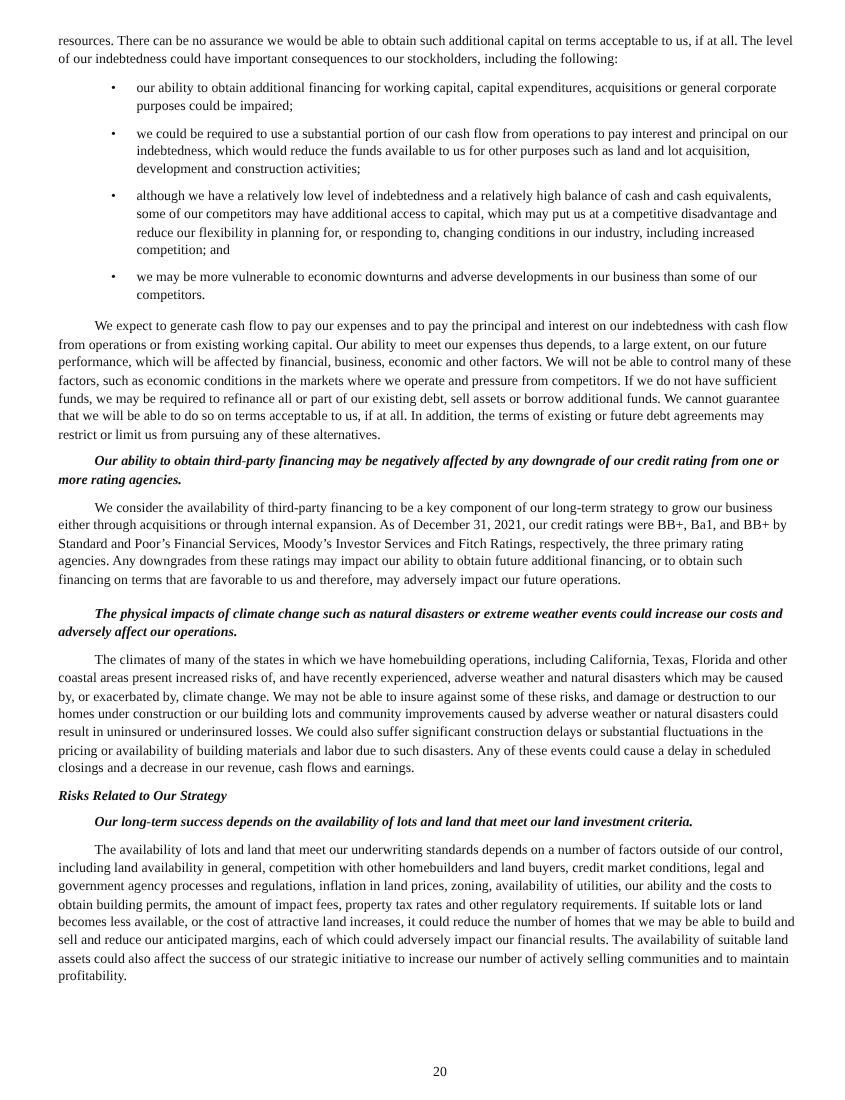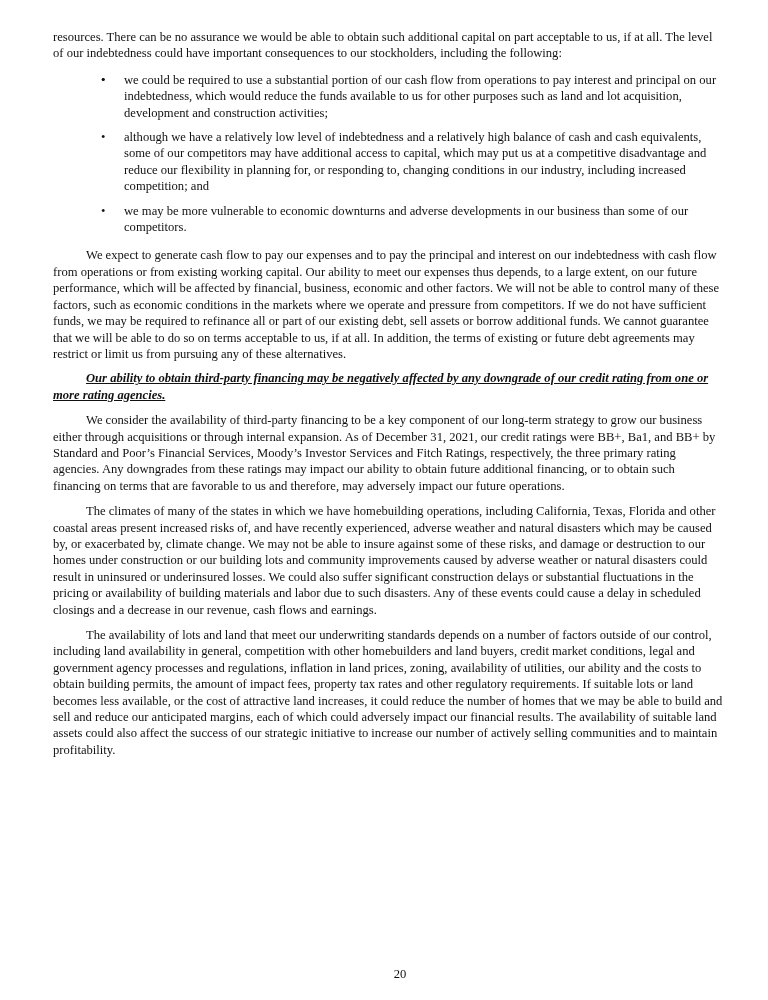--- a/index.html
+++ b/index.html
@@ -8,56 +8,60 @@
     font-family: "Liberation Serif", "DejaVu Serif", serif;
     color: #111111; font-size: 12.6px; line-height: 16.4px;
   }
   .page { position: absolute; left: 53px; top: 29px; width: 672px; }
   p { margin: 0; }
   .indent { text-indent: 33px; font-family: Liberation Serif, serif; }
   .bullets { list-style: none; margin: 10px 0 0 0; padding: 0; }
   .bullets li { position: relative; padding-left: 71px; margin-bottom: 8px; }
   .bullets li .bullet { position: absolute; left: 48px; top: 0; }
   .gap-para { margin-top: 12px; }
-  .heading-bi { font-weight: bold; font-style: italic; text-indent: 33px; text-decoration: underline; }
+  .heading-bi { font-weight: bold; font-style: italic; text-indent: 33px; }
   .heading-section { font-weight: bold; font-style: italic; }
   .mt8 { margin-top: 8px; }
   .mt9 { margin-top: 9px; }
   .mt14 { margin-top: 15px; }
   .page-number { position: absolute; left: 16px; width: 768px; top: 966px; text-align: center; }
 </style>
 </head>
 <body>
 
 <div class="page">
-  <p>resources. There can be no assurance we would be able to obtain such additional capital on part acceptable to us, if at all. The level of our indebtedness could have important consequences to our stockholders, including the following:</p>
+  <p>resources. There can be no assurance we would be able to obtain such additional capital on terms acceptable to us, if at all. The level of our indebtedness could have important consequences to our stockholders, including the following:</p>
 
   <ul class="bullets">
     <li>
       <span class="bullet">•</span>
+      <span>our ability to obtain additional financing for working capital, capital expenditures, acquisitions or general corporate purposes could be impaired;</span>
     </li>
     <li>
       <span class="bullet">•</span>
       <span>we could be required to use a substantial portion of our cash flow from operations to pay interest and principal on our indebtedness, which would reduce the funds available to us for other purposes such as land and lot acquisition, development and construction activities;</span>
     </li>
     <li>
       <span class="bullet">•</span>
       <span>although we have a relatively low level of indebtedness and a relatively high balance of cash and cash equivalents, some of our competitors may have additional access to capital, which may put us at a competitive disadvantage and reduce our flexibility in planning for, or responding to, changing conditions in our industry, including increased competition; and</span>
     </li>
     <li>
       <span class="bullet">•</span>
       <span>we may be more vulnerable to economic downturns and adverse developments in our business than some of our competitors.</span>
     </li>
   </ul>
 
   <p class="indent gap-para">We expect to generate cash flow to pay our expenses and to pay the principal and interest on our indebtedness with cash flow from operations or from existing working capital. Our ability to meet our expenses thus depends, to a large extent, on our future performance, which will be affected by financial, business, economic and other factors. We will not be able to control many of these factors, such as economic conditions in the markets where we operate and pressure from competitors. If we do not have sufficient funds, we may be required to refinance all or part of our existing debt, sell assets or borrow additional funds. We cannot guarantee that we will be able to do so on terms acceptable to us, if at all. In addition, the terms of existing or future debt agreements may restrict or limit us from pursuing any of these alternatives.</p>
 
   <p class="heading-bi mt8">Our ability to obtain third-party financing may be negatively affected by any downgrade of our credit rating from one or more rating agencies.</p>
   <p class="indent mt9">We consider the availability of third-party financing to be a key component of our long-term strategy to grow our business either through acquisitions or through internal expansion. As of December 31, 2021, our credit ratings were BB+, Ba1, and BB+ by Standard and Poor’s Financial Services, Moody’s Investor Services and Fitch Ratings, respectively, the three primary rating agencies. Any downgrades from these ratings may impact our ability to obtain future additional financing, or to obtain such financing on terms that are favorable to us and therefore, may adversely impact our future operations.</p>
 
+  <p class="heading-bi mt14">The physical impacts of climate change such as natural disasters or extreme weather events could increase our costs and adversely affect our operations.</p>
   <p class="indent mt9">The climates of many of the states in which we have homebuilding operations, including California, Texas, Florida and other coastal areas present increased risks of, and have recently experienced, adverse weather and natural disasters which may be caused by, or exacerbated by, climate change. We may not be able to insure against some of these risks, and damage or destruction to our homes under construction or our building lots and community improvements caused by adverse weather or natural disasters could result in uninsured or underinsured losses. We could also suffer significant construction delays or substantial fluctuations in the pricing or availability of building materials and labor due to such disasters. Any of these events could cause a delay in scheduled closings and a decrease in our revenue, cash flows and earnings.</p>
 
+  <p class="heading-section mt8">Risks Related to Our Strategy</p>
 
+  <p class="heading-bi mt8">Our long-term success depends on the availability of lots and land that meet our land investment criteria.</p>
   <p class="indent mt9">The availability of lots and land that meet our underwriting standards depends on a number of factors outside of our control, including land availability in general, competition with other homebuilders and land buyers, credit market conditions, legal and government agency processes and regulations, inflation in land prices, zoning, availability of utilities, our ability and the costs to obtain building permits, the amount of impact fees, property tax rates and other regulatory requirements. If suitable lots or land becomes less available, or the cost of attractive land increases, it could reduce the number of homes that we may be able to build and sell and reduce our anticipated margins, each of which could adversely impact our financial results. The availability of suitable land assets could also affect the success of our strategic initiative to increase our number of actively selling communities and to maintain profitability.</p>
 
 </div>
 
 <div class="page-number">20</div>
 
 </body></html>

